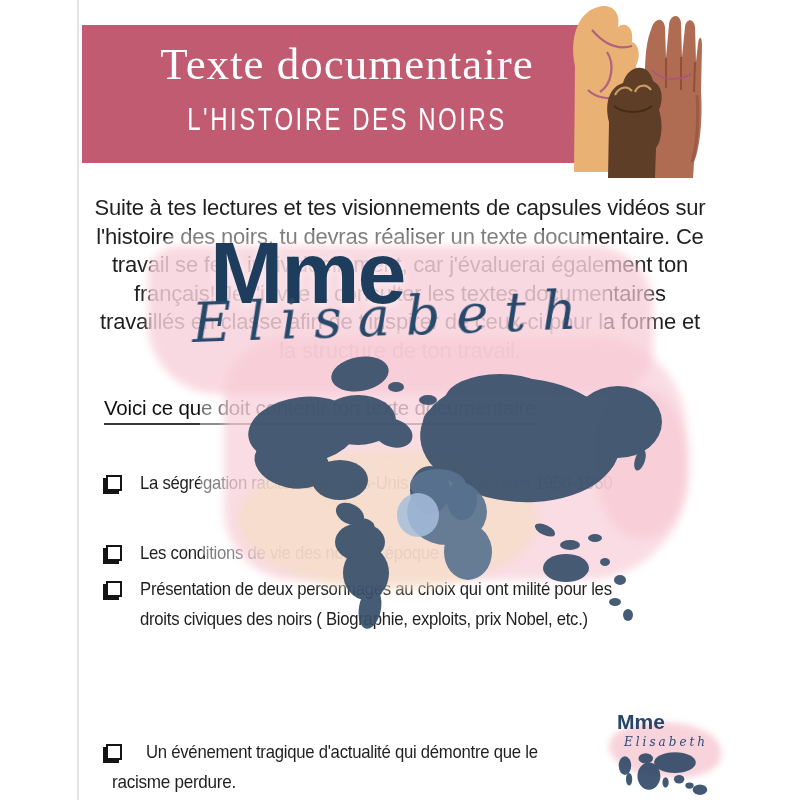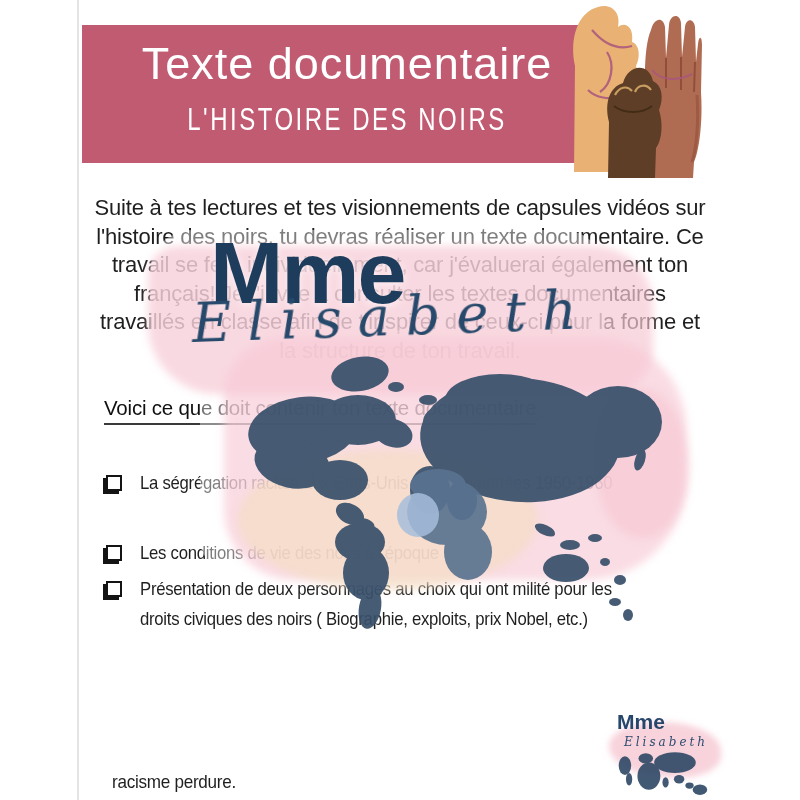--- a/index.html
+++ b/index.html
@@ -6,21 +6,21 @@
   .stage { position:relative; width:800px; height:800px; background:#fff; overflow:hidden;
            font-family:"Liberation Sans", sans-serif; }
 
   .page-edge-left { position:absolute; left:77px; top:0; width:2px; height:800px;
                     background:#e4e4e4; z-index:0; }
 
   
   .banner { position:absolute; left:82px; top:25px; width:530px; height:138px;
             background:var(--banner_pink,#c05b72); z-index:1; }
   .banner-title { position:absolute; left:0; top:13px; width:100%; text-align:center;
-                  font-size:45px; color:#fff; letter-spacing:1px; font-weight:400; }
+                  font-size:45px; color:#fff; letter-spacing:1px; font-weight:400;font-family:Liberation Serif, serif; }
   .banner-subtitle { position:absolute; left:0; top:76px; width:100%; text-align:center;
                      font-size:24px; color:#fff; letter-spacing:2.5px; font-weight:400;
                      transform:scaleY(1.32); transform-origin:top center; }
 
   .fists { position:absolute; left:552px; top:0; width:150px; height:178px; z-index:2; }
 
   
   .intro { position:absolute; left:90px; top:194px; width:620px; z-index:1;
            font-size:22px; line-height:28.5px; color:var(--text,#1f1f1f);
            text-align:center; white-space:pre-line; letter-spacing:-0.2px; }
@@ -113,20 +113,24 @@
     <span class="check-text">La ségrégation raciale aux États-Unis dans les années 1950-1960</span>
   </div>
   <div class="check-item" style="top:538px">
     <span class="cbox"></span>
     <span class="check-text">Les conditions de vie des noirs à l'époque</span>
   </div>
   <div class="check-item" style="top:574px">
     <span class="cbox"></span>
     <span class="check-text">Présentation de deux personnages au choix qui ont milité pour les
 droits civiques des noirs ( Biographie, exploits, prix Nobel, etc.)</span>
+  </div>
+  <div class="check-item" style="top:737px">
+    <span class="cbox"></span>
+    <span class="check-text" style="margin-left:6px">Un événement tragique d'actualité qui démontre que le</span>
   </div>
   <div class="check-cont">racisme perdure.</div>
 
   <div class="wm-white wm-white-1"></div>
   <div class="wm-white wm-white-2"></div>
   <div class="wash wash-a"></div>
   <div class="wash wash-b"></div>
   <div class="wash wash-c"></div>
   <div class="wash wash-d"></div>
 

